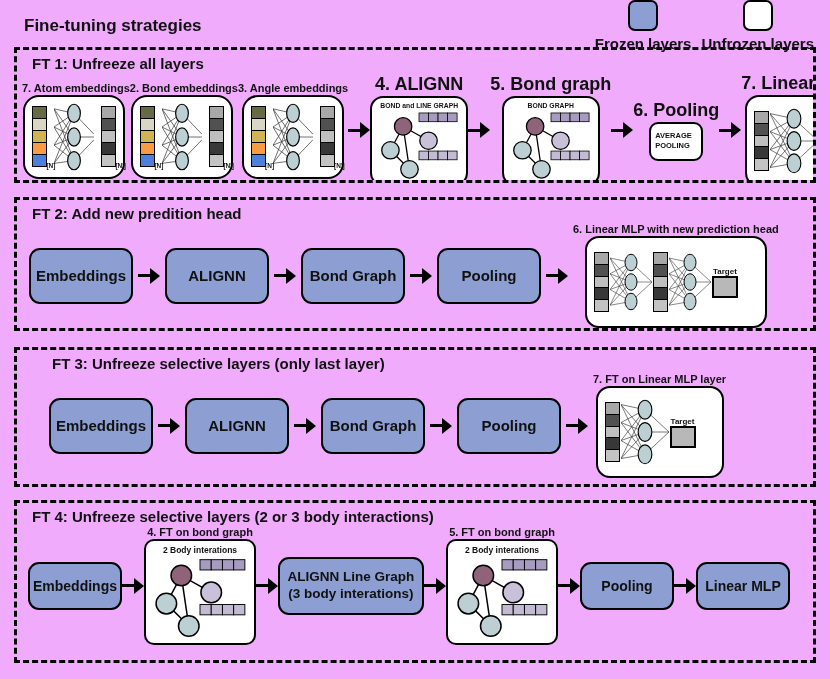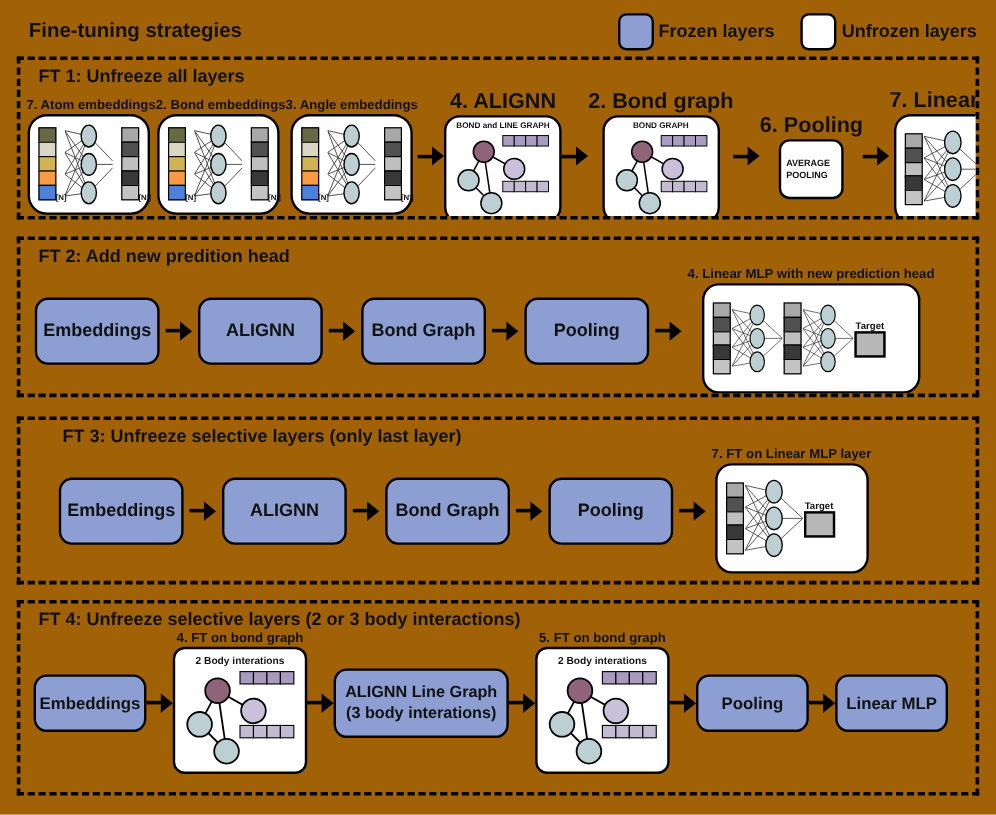--- a/index.html
+++ b/index.html
@@ -1,22 +1,22 @@
 <!DOCTYPE html>
 <html style="--frozen-blue: #8d9fd2; --node-blue: #bcd0d4; --node-maroon: #8f6379; --node-purple: #c9c0da; --bar-dark: #a79cc0; --bar-light: #c3bbd3; --target-gray: #b8b8b8;"><head>
 <meta charset="utf-8">
 <style>
   html,body{margin:0;padding:0;background:#fff;}
-  .page{width:830px;height:679px;background:#a16207;font-family:"Liberation Sans",sans-serif;color:#111;overflow:hidden;}
+  .page{width:830px;height:679px;background:#f0abfc;font-family:"Liberation Sans",sans-serif;color:#111;overflow:hidden;}
 
   
   .hdr{display:flex;align-items:center;justify-content:space-between;padding:9px 16px 4px 24px;height:34px;box-sizing:content-box;}
   .hdr-title{font-size:17px;font-weight:bold;}
   .legend{display:flex;align-items:center;gap:8px;}
-  .legend-item{display:flex;align-items:center;gap:4px;margin-left:14px;}
+  .legend-item{display:flex;align-items:center;gap:4px;margin-left:2px;flex-direction:column;}
   .swatch{width:30px;height:31px;border:2.5px solid #000;border-radius:7px;box-sizing:border-box;}
   .swatch.frozen{background:var(--frozen-blue);}
   .swatch.unfrozen{background:#fff;}
   .legend-label{font-size:15px;font-weight:bold;}
 
   
   .panel{border:3px dashed #000;margin:0 14px;padding:2px 5px 3px 5px;box-sizing:border-box;overflow:hidden;}
   .panel-title{font-weight:bold;font-size:15px;margin:3px 0 1px 10px;white-space:nowrap;}
   .p1{height:136px;margin-bottom:14px;}
   .p2{height:134px;margin-bottom:16px;}
@@ -38,21 +38,21 @@
   .embed-card{width:102px;height:84px;border-radius:16px;display:flex;align-items:center;justify-content:space-between;padding:5px 7px;margin-right:3px;}
   .embed-card.last{margin-right:0;}
   .sqcol{display:flex;flex-direction:column;position:relative;flex:none;}
   .sq{width:15px;height:13px;border:1.2px solid #000;margin-top:-1.2px;box-sizing:border-box;}
   .sq:first-child{margin-top:0;}
   .col-tag{position:absolute;bottom:-2px;left:14px;font-size:6.5px;font-weight:bold;white-space:nowrap;}
 
   .gcard{width:98px;height:90px;border-radius:13px;display:flex;flex-direction:column;align-items:center;padding:4px 3px 2px 3px;}
   .gcaption{font-size:6.8px;font-weight:bold;white-space:nowrap;}
 
-  .pool-box{width:54px;height:50px;border-radius:9px;display:flex;align-items:center;padding:3px 4px;}
+  .pool-box{width:54px;height:39px;border-radius:9px;display:flex;align-items:center;padding:3px 4px;}
   .pool-caption{font-size:7.5px;font-weight:bold;line-height:1.3;}
 
   .mlp-card{height:92px;border-radius:14px;display:flex;align-items:center;padding:5px 7px;gap:1px;}
   .target{display:flex;flex-direction:column;align-items:center;flex:none;}
   .target-label{font-size:8px;font-weight:bold;}
   .target-sq{width:26px;height:22px;background:var(--target-gray);border:2px solid #000;box-sizing:border-box;}
 
   
   .bbox{background:var(--frozen-blue);border:2.5px solid #000;border-radius:11px;display:flex;flex-direction:column;align-items:center;justify-content:center;font-weight:bold;text-align:center;box-sizing:border-box;flex:none;}
   .bbox.std{width:104px;height:56px;font-size:15px;}
@@ -260,21 +260,21 @@
                 <rect x="74" y="53" width="12" height="11"></rect>
                 <rect x="86" y="53" width="12" height="11"></rect>
             </g>
           </svg>
         </div>
       </div>
 
       <div class="arrow"></div>
 
       <div class="step">
-        <div class="step-label lg">2. Bond graph</div>
+        <div class="step-label lg">5. Bond graph</div>
         <div class="card gcard">
           <div class="gcaption">BOND GRAPH</div>
           <svg width="88" height="76" viewBox="0 0 100 92">
             <g stroke="#000" stroke-width="1.6">
               <line x1="30" y1="22" x2="62" y2="40"></line>
                 <line x1="30" y1="22" x2="14" y2="52"></line>
               <line x1="30" y1="22" x2="38" y2="76"></line>
                 <line x1="14" y1="52" x2="38" y2="76"></line>
             </g>
             <circle cx="30" cy="22" r="11" style="fill:var(--node-maroon)" stroke="#000" stroke-width="1.6"></circle>
@@ -357,21 +357,21 @@
     <div class="flow">
       <div class="bbox std">Embeddings</div>
       <div class="arrow"></div>
       <div class="bbox std">ALIGNN</div>
       <div class="arrow"></div>
       <div class="bbox std">Bond Graph</div>
       <div class="arrow"></div>
       <div class="bbox std">Pooling</div>
       <div class="arrow"></div>
       <div class="step">
-        <div class="step-label">4. Linear MLP with new prediction head</div>
+        <div class="step-label">6. Linear MLP with new prediction head</div>
         <div class="card mlp-card mlp2-card">
           <div class="sqcol">
               <div class="sq" style="background: rgb(168, 168, 168);"></div>
               <div class="sq" style="background: rgb(81, 81, 81);"></div>
               <div class="sq" style="background: rgb(191, 191, 191);"></div>
               <div class="sq" style="background: rgb(56, 56, 56);"></div>
               <div class="sq" style="background: rgb(195, 195, 195);"></div>
             </div>
           <svg width="42" height="72" viewBox="0 0 56 80">
             <g stroke="#3a3a3a" stroke-width="0.8">

